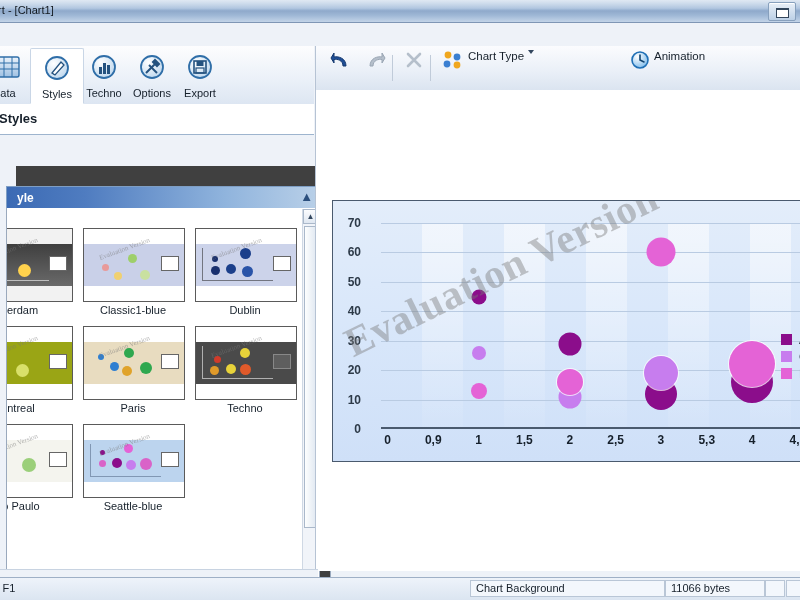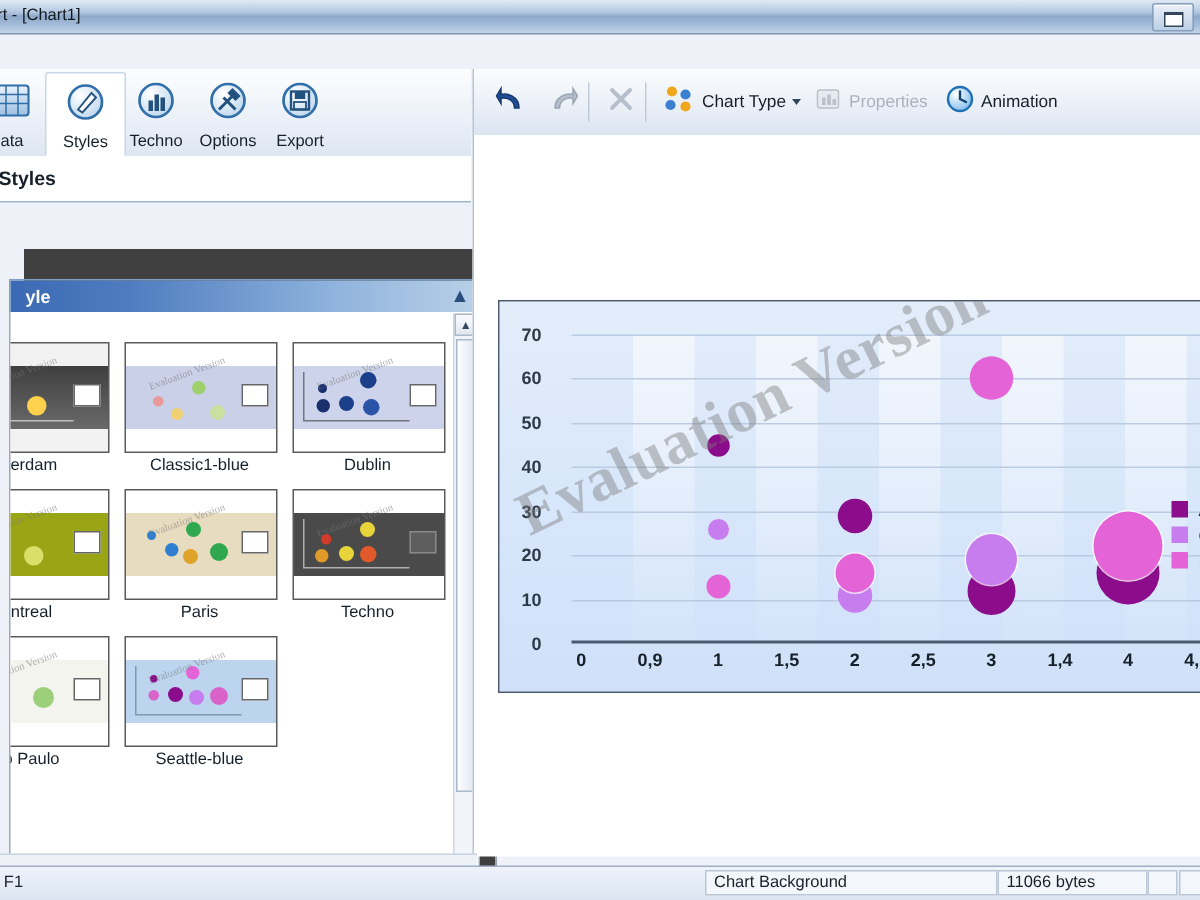--- a/index.html
+++ b/index.html
@@ -158,21 +158,21 @@
 
   
   .right-toolbar {
     position:absolute; left:315px; top:46px; width:485px; height:44px;
     background: linear-gradient(to bottom,#fbfcfe,#e9eff7 60%,#dbe4f0);
     border-bottom:1px solid #8d9cb0;
     border-left:1px solid #b6c3d4;
   }
   .tb-item {
     position:absolute; top:4px; height:36px;
-    display:flex; align-items:center; gap:4px;
+    display:flex; gap:4px;
     padding:0 4px; border-radius:2px;
   }
   .tb-item.sel {
     background:#ffffff; border:1px solid #c7d4e4; border-bottom-color:#fff;
   }
   .tb-item .txt { font-size:11.5px; color:#16202b; white-space:nowrap; }
   .tb-item.disabled .txt { color:#a9b2bd; }
   .tb-sep {
     position:absolute; top:9px; width:1px; height:26px;
     background:#c0cbd9;
@@ -526,31 +526,20 @@
           <circle cx="6" cy="5" r="3.4" fill="#f0a71e"></circle>
           <circle cx="15" cy="7" r="3.4" fill="#3b7fd1"></circle>
           <circle cx="5" cy="14" r="3.4" fill="#3b7fd1"></circle>
           <circle cx="15" cy="15" r="3.4" fill="#f0a71e"></circle>
         </svg>
       </span>
       <span class="txt">Chart Type</span>
       <span class="caret-dn"></span>
     </div>
 
-    <div class="tb-item disabled" style="left:222px">
-      <span>
-        <svg width="20" height="20" viewBox="0 0 20 20">
-          <rect x="3" y="4" width="14" height="12" rx="1.5" fill="#e7eaef" stroke="#b7c0cb"></rect>
-          <rect x="6" y="9" width="2.4" height="5" fill="#b7c0cb"></rect>
-          <rect x="9.5" y="7" width="2.4" height="7" fill="#b7c0cb"></rect>
-          <rect x="13" y="10" width="2.4" height="4" fill="#b7c0cb"></rect>
-        </svg>
-      </span>
-      <span class="txt">Properties</span>
-    </div>
 
     <div class="tb-item" style="left:310px">
       <span>
         <svg width="20" height="20" viewBox="0 0 20 20">
           <defs>
               <radialGradient id="ganim" cx="0.35" cy="0.3" r="0.85">
             <stop offset="0" stop-color="#ffffff"></stop>
                 <stop offset="1" stop-color="#6fb3e8"></stop>
               </radialGradient>
             </defs>
@@ -593,21 +582,21 @@
         <div class="ytick" style="top:85.714%">10</div>
         <div class="ytick" style="top:100%">0</div>
 
         <div class="xtick" style="left:1.5%">0</div>
         <div class="xtick" style="left:12.1%">0,9</div>
         <div class="xtick" style="left:22.6%">1</div>
         <div class="xtick" style="left:33.2%">1,5</div>
         <div class="xtick" style="left:43.7%">2</div>
         <div class="xtick" style="left:54.3%">2,5</div>
         <div class="xtick" style="left:64.8%">3</div>
-        <div class="xtick" style="left:75.4%">1,4</div>
+        <div class="xtick" style="left:75.4%">5,3</div>
         <div class="xtick" style="left:85.9%">4</div>
         <div class="xtick" style="left:96.5%">4,5</div>
 
         <div class="bubble" style="left:85.9%; top:77.1%; width:40px; height:40px; background:#C77DEE"></div>
         <div class="bubble" style="left:85.9%; top:77.1%; width:42px; height:42px; background:#8B0D8B"></div>
         <div class="bubble" style="left:85.9%; top:68.6%; width:46px; height:46px; background:#E463D6; box-shadow:0 0 0 1px rgba(255,255,255,.75)"></div>
 
         <div class="bubble" style="left:64.8%; top:82.9%; width:32px; height:32px; background:#8B0D8B"></div>
         <div class="bubble" style="left:64.8%; top:72.9%; width:34px; height:34px; background:#C77DEE; box-shadow:0 0 0 1px rgba(255,255,255,.7)"></div>
         <div class="bubble" style="left:64.8%; top:14.3%; width:29px; height:29px; background:#E463D6"></div>

